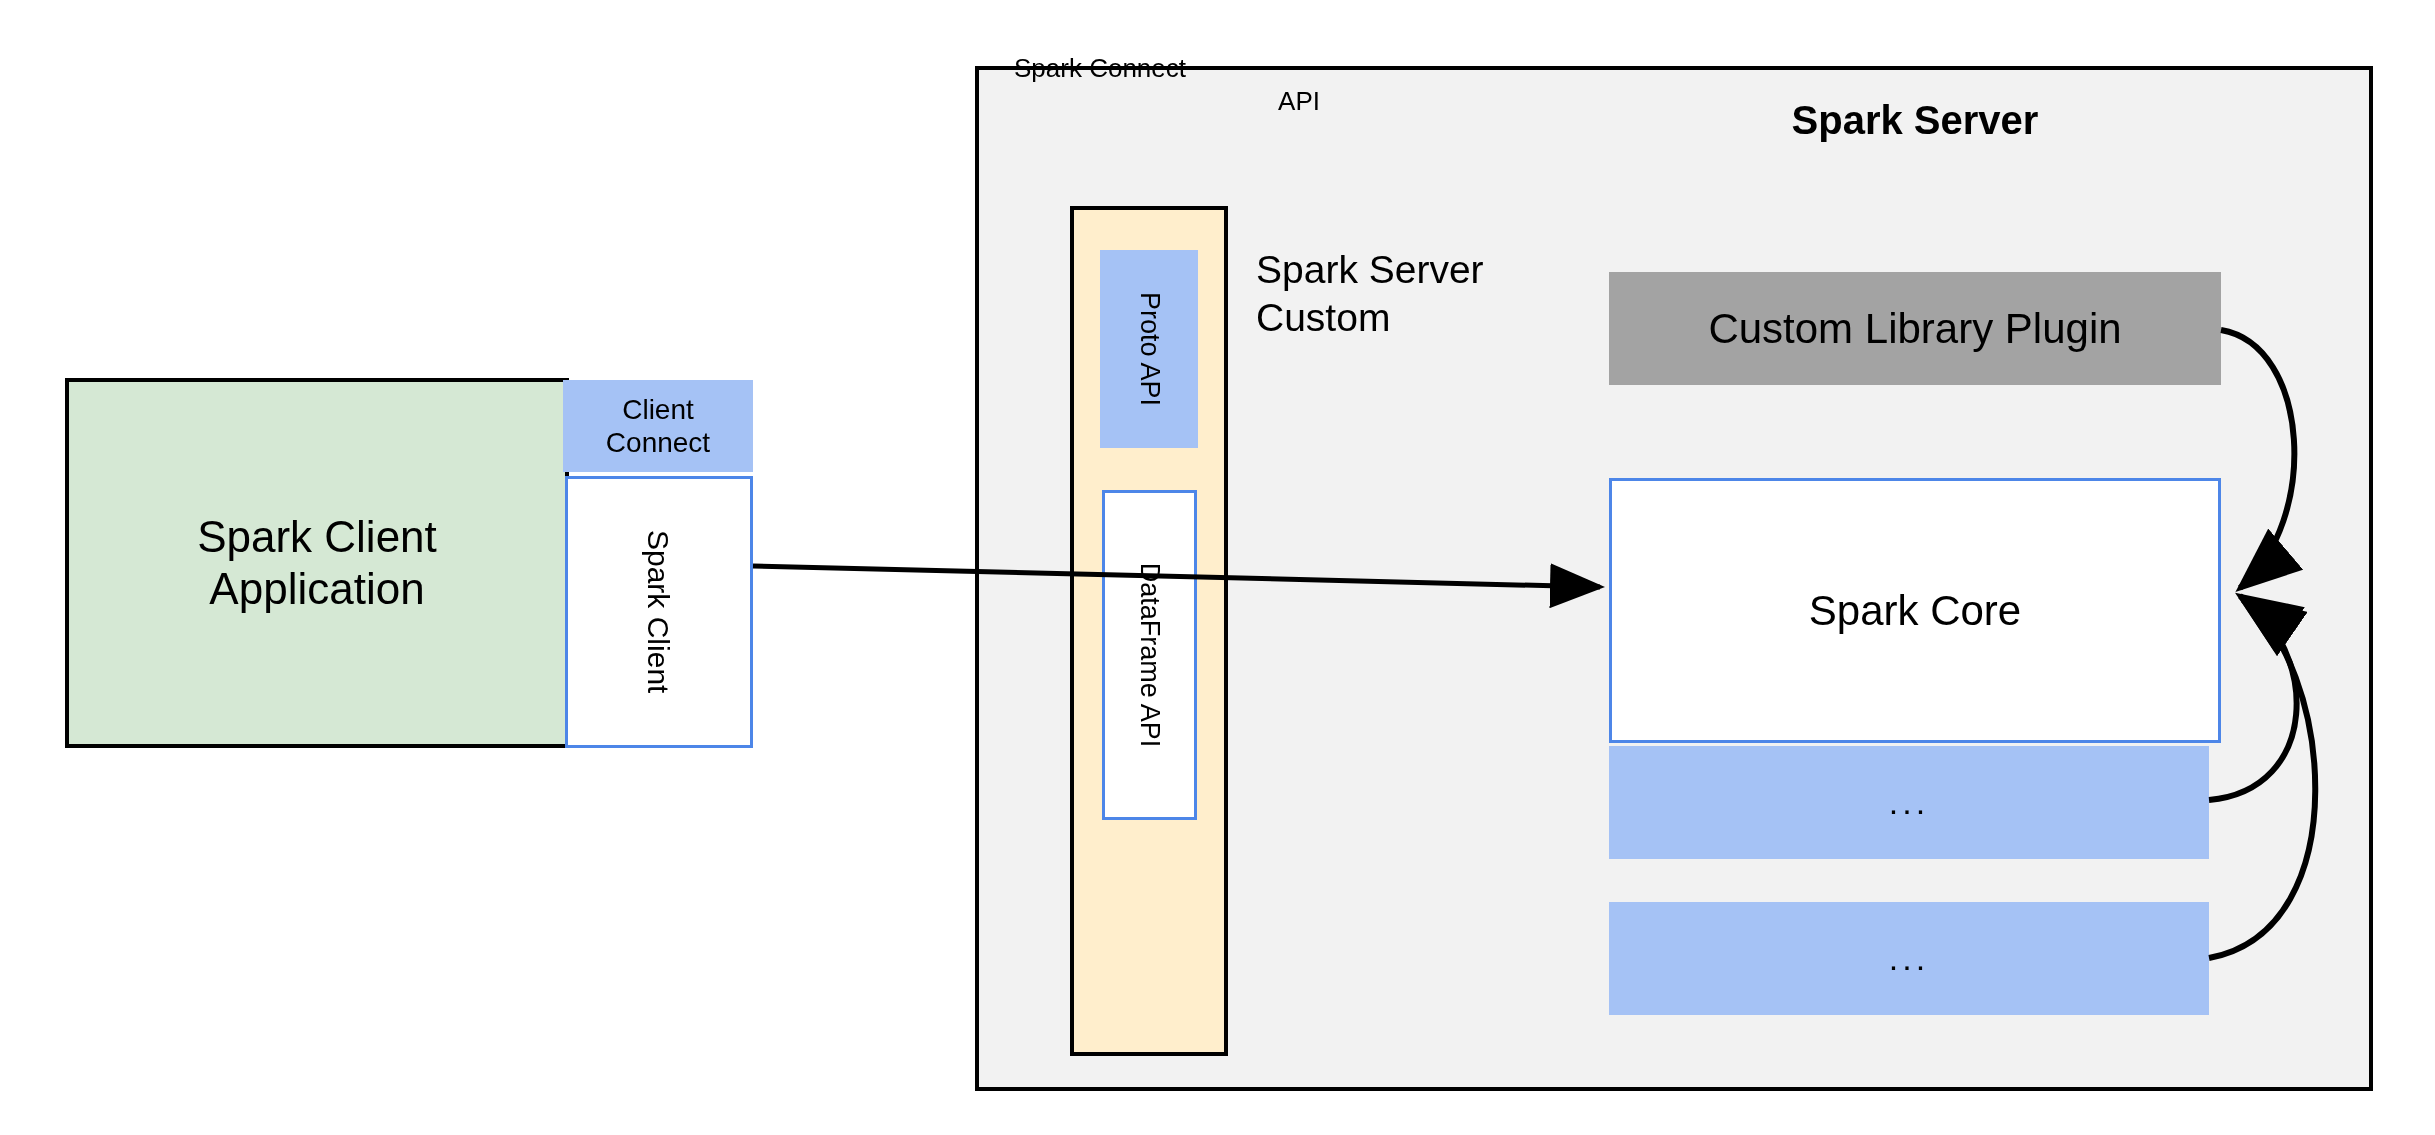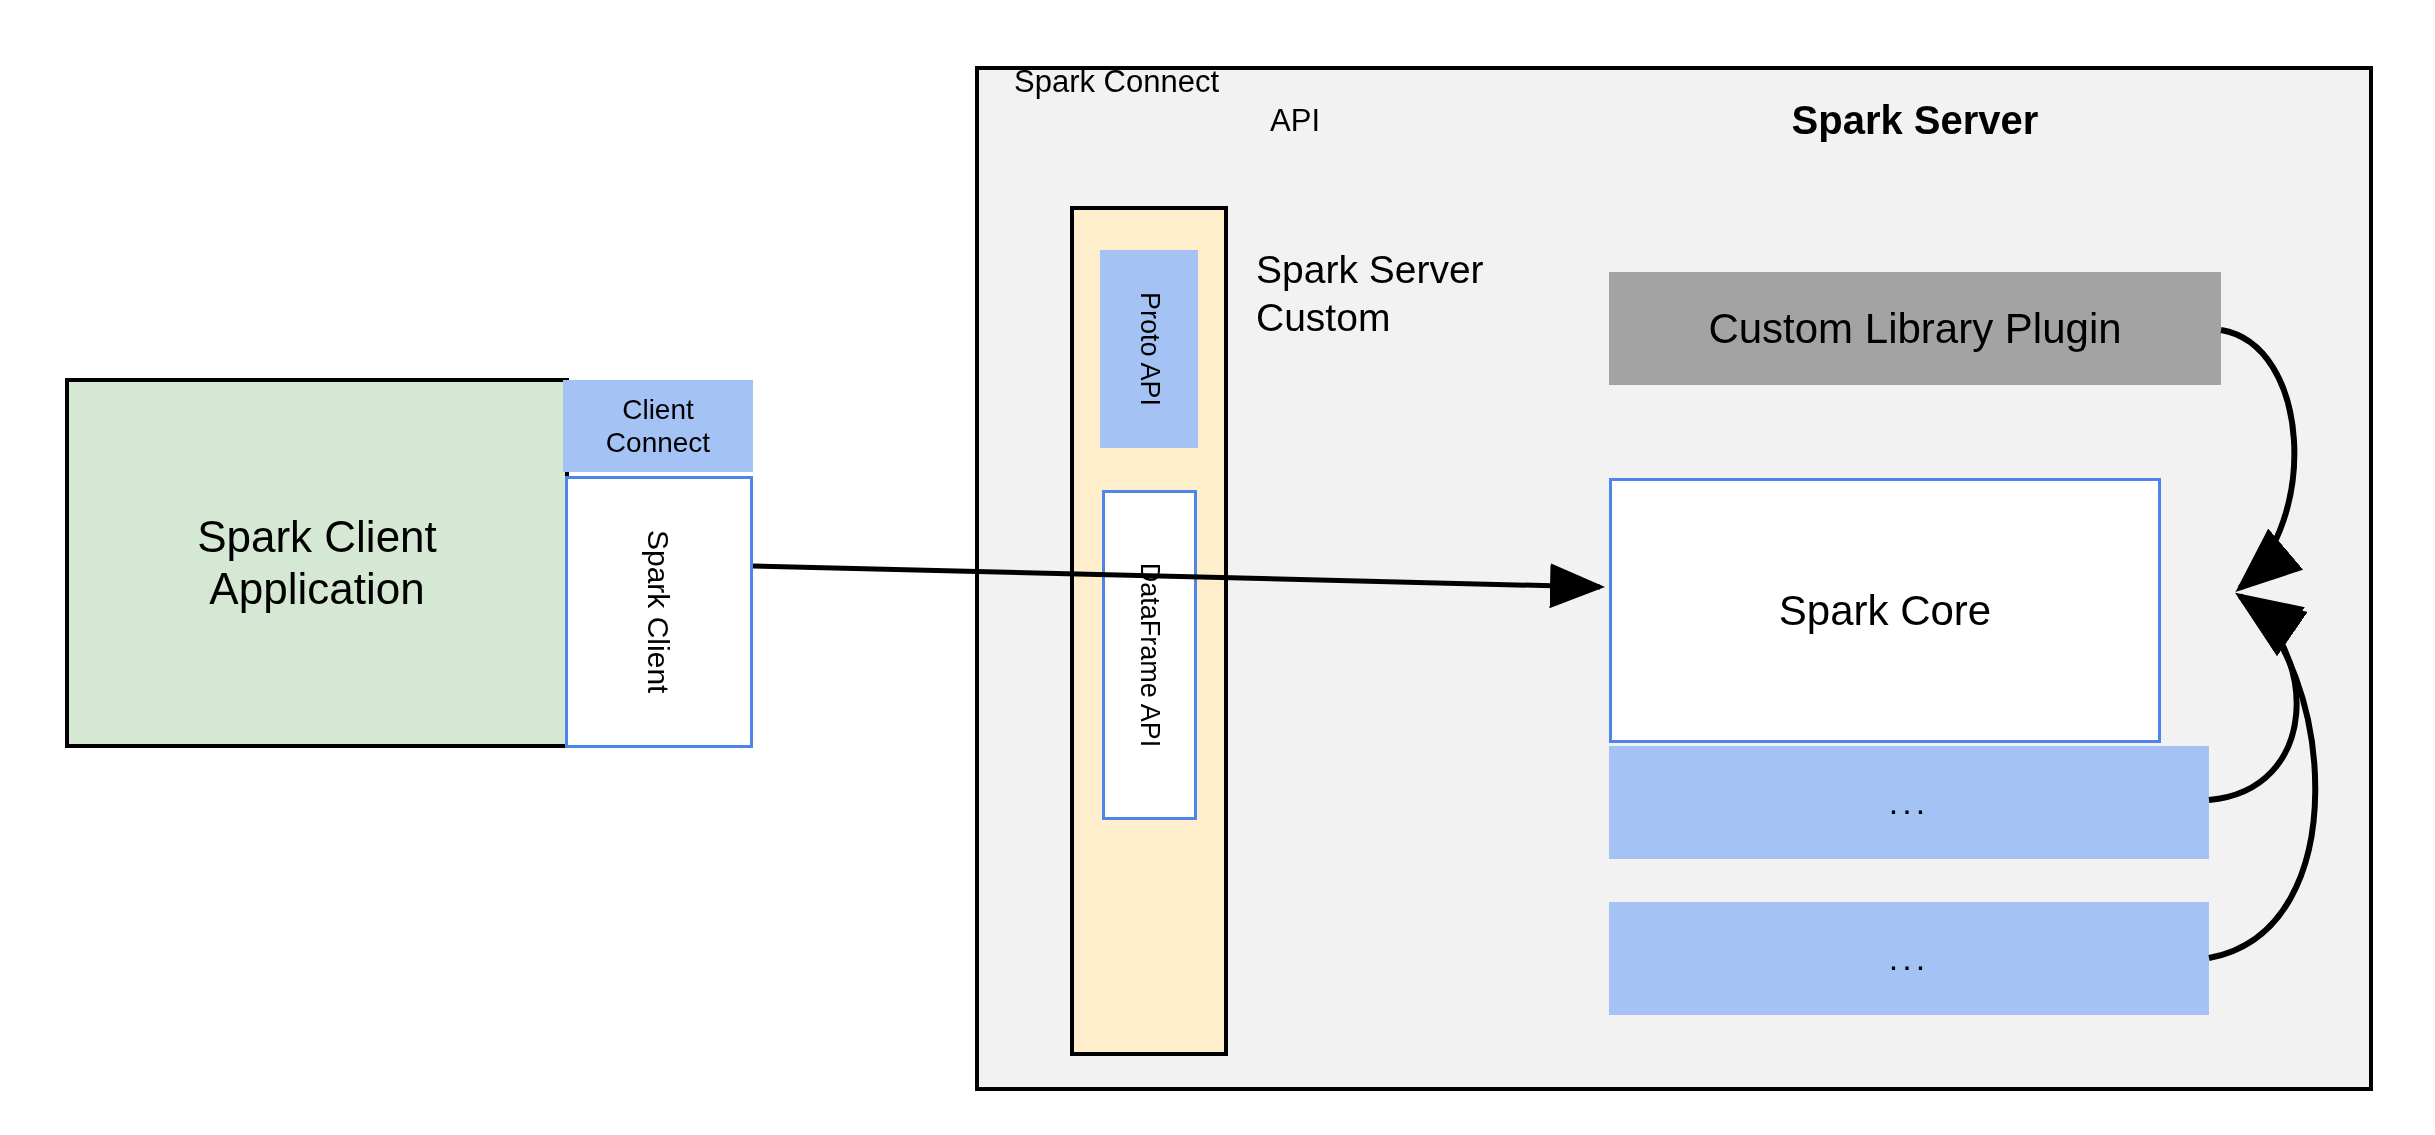--- a/index.html
+++ b/index.html
@@ -49,23 +49,23 @@
     width: 612px;
     font-size: 40px;
     font-weight: bold;
     text-align: center;
     line-height: 1.2;
   }
 
   #connect-api-label {
     position: absolute;
     left: 1010px;
-    top: 63px;
+    top: 52px;
     width: 310px;
-    font-size: 31px;
+    font-size: 26px;
     text-align: center;
     line-height: 1.25;
   }
   #connect-api-label .l1 { display: block; text-align: left; padding-left: 4px; }
   #connect-api-label .l2 { display: block; text-align: right; }
 
   #server-lib-label {
     position: absolute;
     left: 1256px;
     top: 246px;
@@ -112,21 +112,21 @@
     left: 1609px;
     top: 272px;
     width: 612px;
     height: 113px;
     background: #a3a3a3;
     font-size: 42px;
   }
   #spark-core {
     left: 1609px;
     top: 478px;
-    width: 552px;
+    width: 612px;
     height: 265px;
     background: #ffffff;
     border: 3px solid #4d86e8;
     font-size: 42px;
   }
   #ellipsis-1 {
     left: 1609px;
     top: 746px;
     width: 600px;
     height: 113px;

